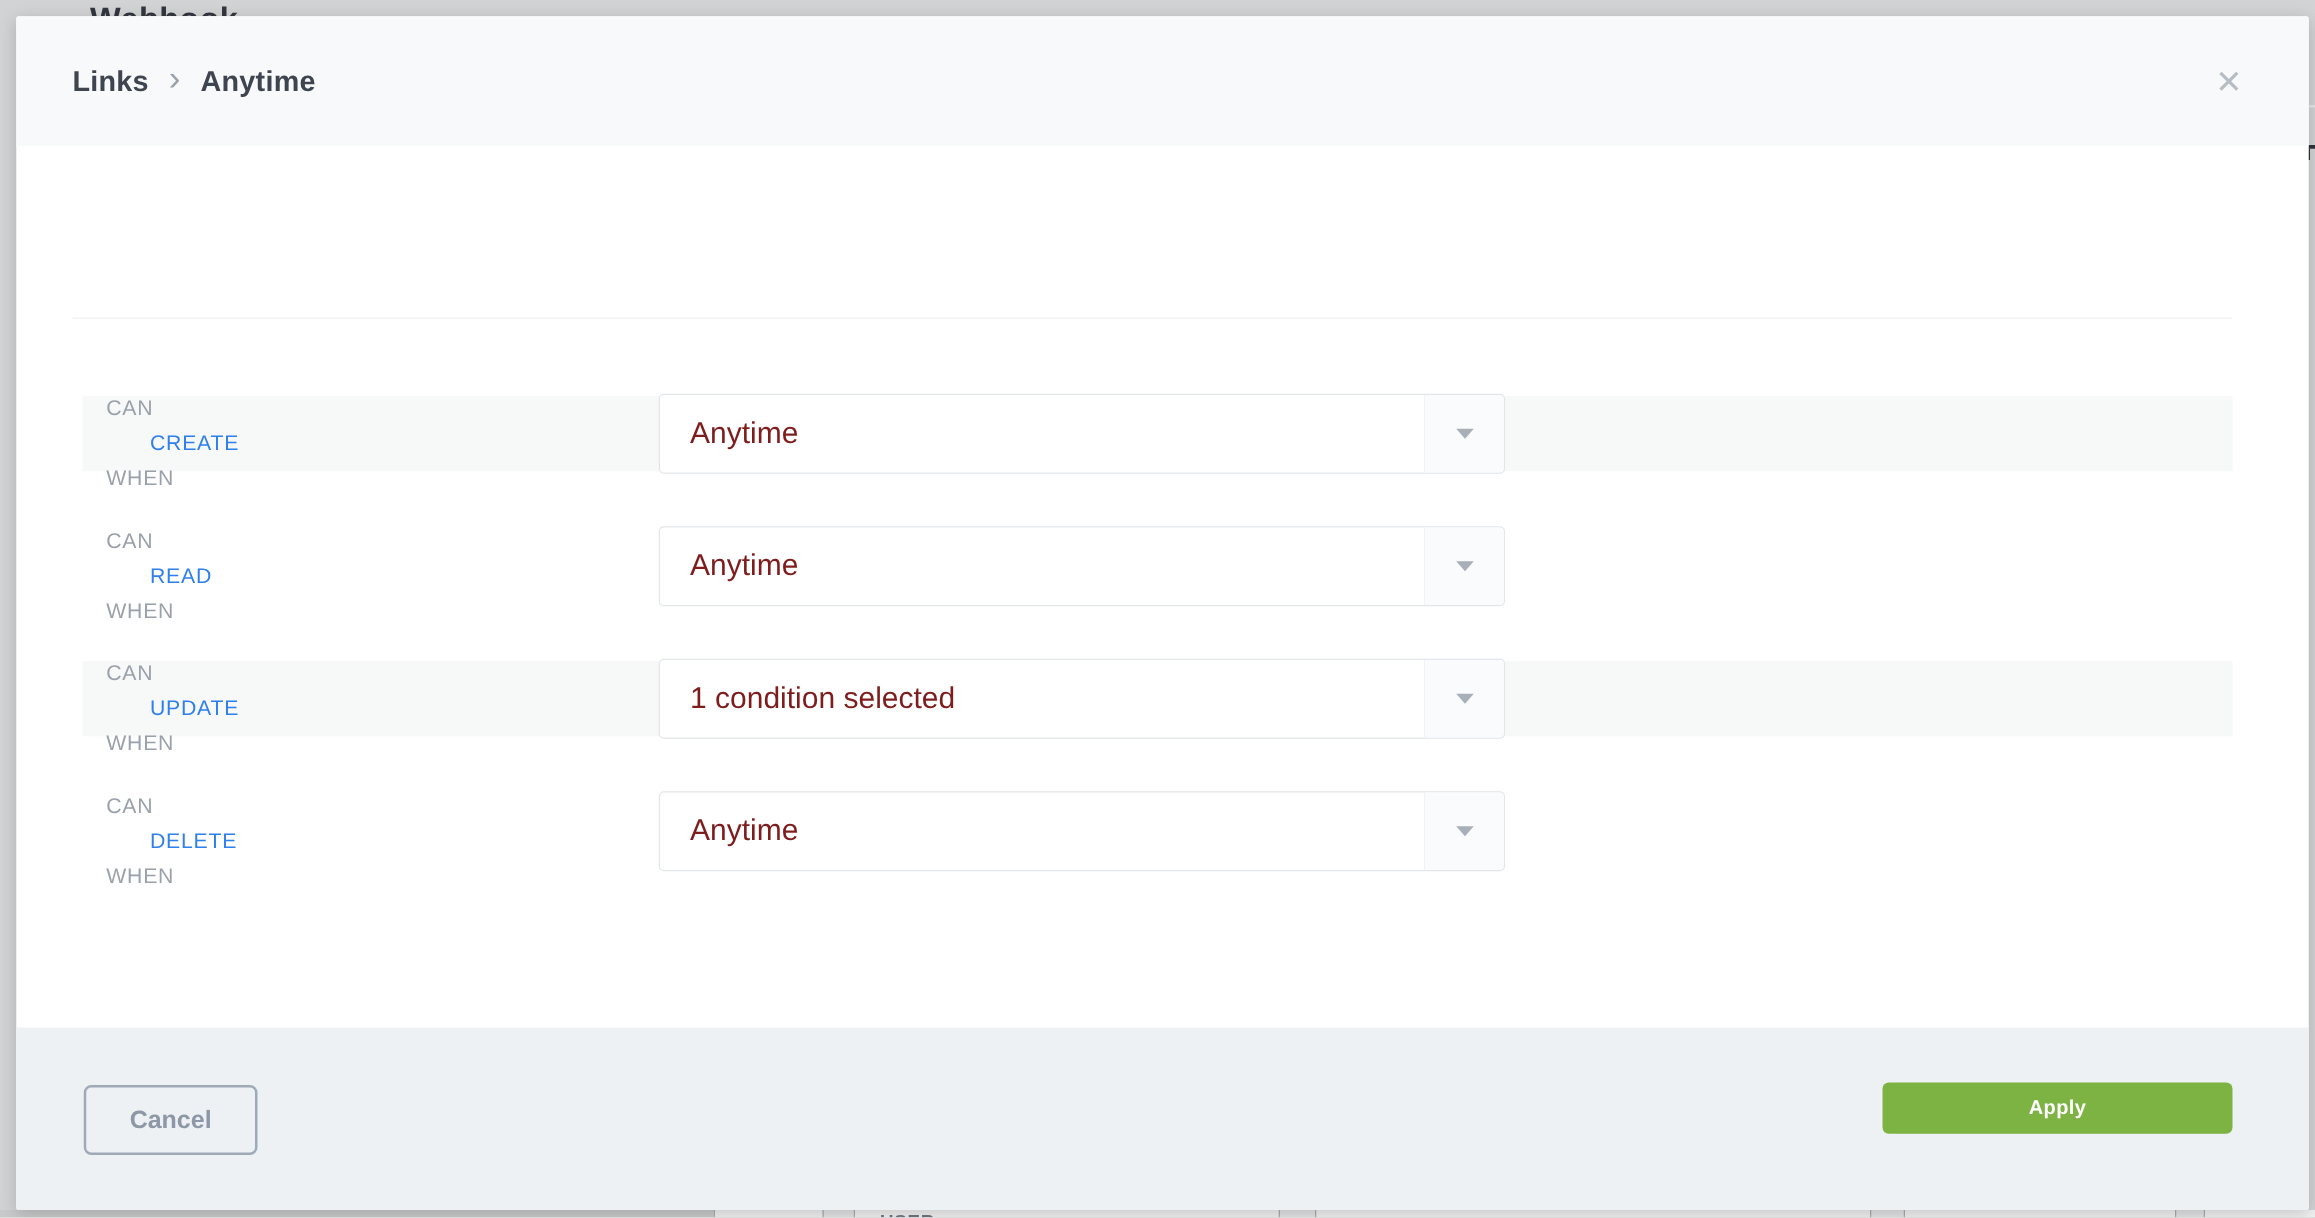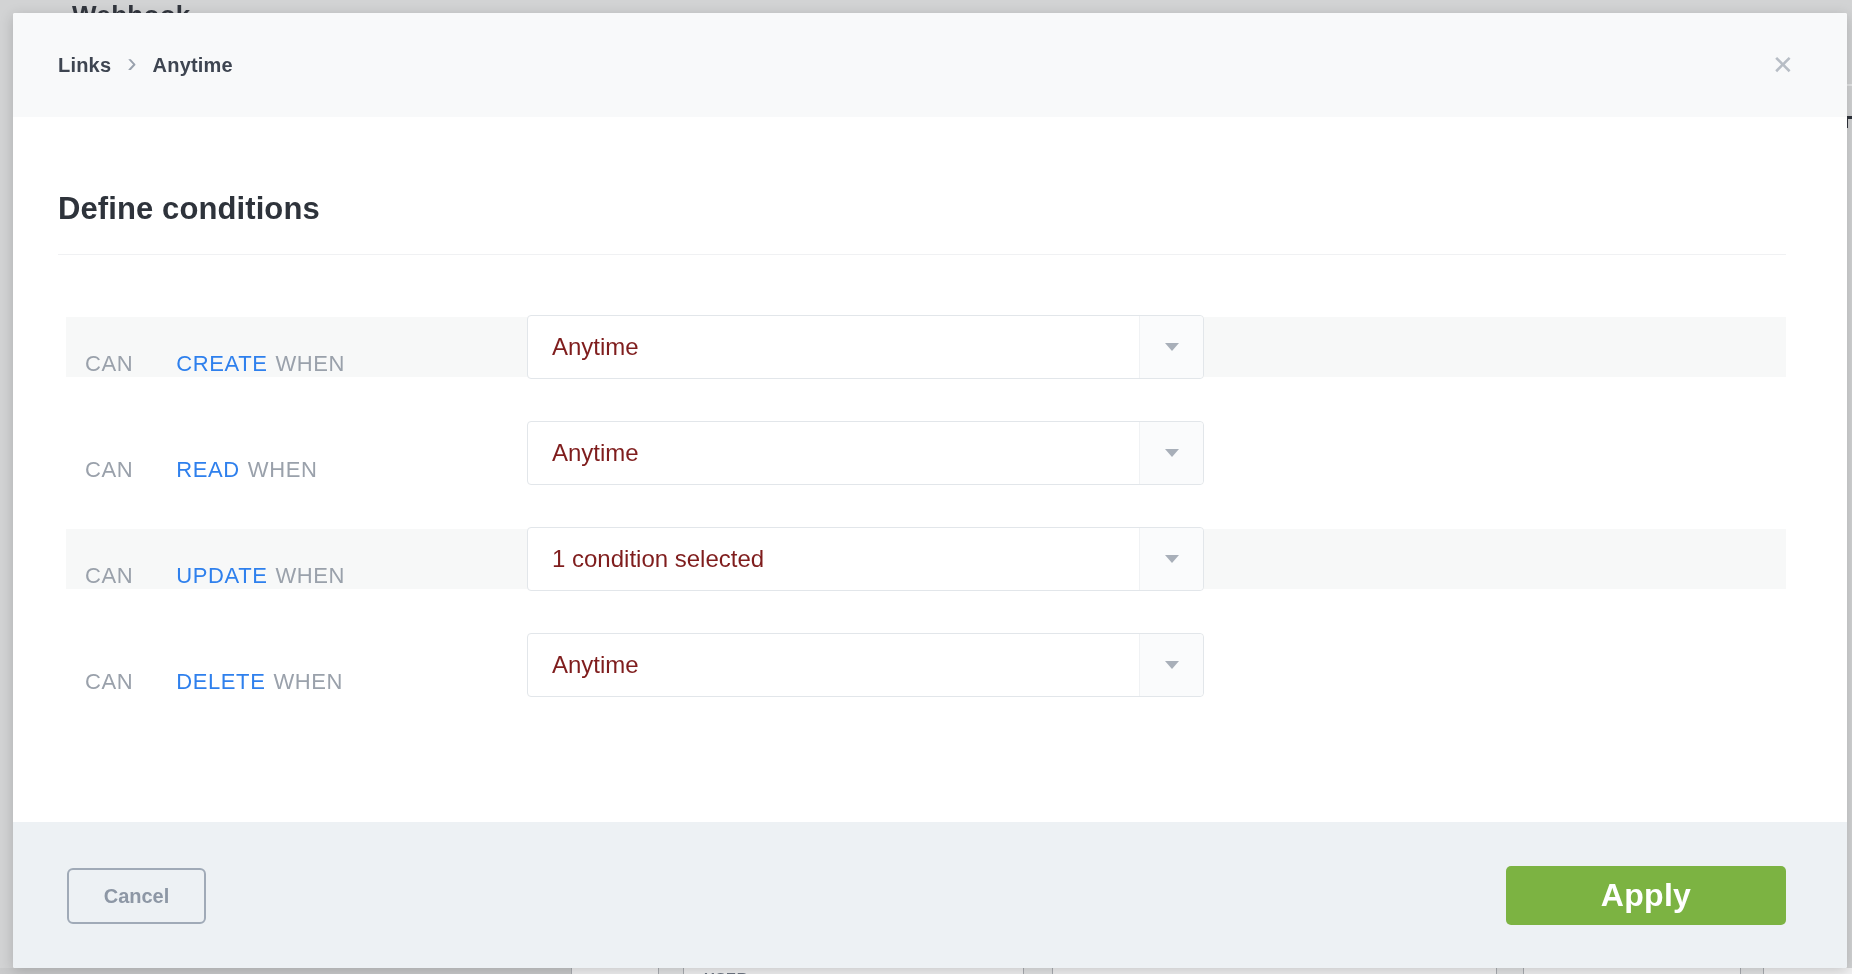--- a/index.html
+++ b/index.html
@@ -53,21 +53,21 @@
   }
   .modal-header {
     position: absolute; left: 0; top: 0; width: 100%; height: 104px;
     background: #f8f9fa;
   }
   .breadcrumb {
     position: absolute; left: 45px; top: 0; height: 104px;
     display: flex; align-items: center; gap: 16px;
   }
   .crumb {
-    font-size: 20px; font-weight: 700; color: #3e4551; letter-spacing: 0.2px;
+    font-size: 23px; font-weight: 700; color: #3e4551; letter-spacing: 0.2px;
     cursor: pointer;
     text-align: right;
   }
   .crumb-sep {
     font-size: 28px; font-weight: 400; color: #99a1ad;
     line-height: 1; padding-bottom: 4px;
   }
   .close-btn {
     position: absolute; right: 49px; top: 37px; width: 30px; height: 30px;
     display: flex; align-items: center; justify-content: center;
@@ -84,22 +84,22 @@
     background: #f0f1f3;
   }
 
   .rows-wrap { position: absolute; left: 53px; top: 304px; width: 1720px; }
   .cond-row {
     position: relative; height: 60px; margin-bottom: 46px;
   }
   .cond-row.striped { background: #f7f8f8; }
   .row-label {
     position: absolute; left: 19px; top: 0; height: 60px;
-    display: flex; align-items: flex-end; gap: 8px;
-    font-size: 22px; letter-spacing: 0.6px;
+    display: flex; align-items: flex-start; gap: 8px;
+    font-size: 17px; letter-spacing: 0.6px; flex-direction: column;
   }
   .lbl-muted { color: #9aa1ab; font-weight: 400; }
   .lbl-action { color: #2f80ed; font-weight: 400; margin-left: 35px; }
 
   .dropdown {
     position: absolute; left: 461px; top: -2px; width: 677px; height: 64px;
     background: #ffffff; border: 1px solid #e2e6ea; border-radius: 4px;
     display: flex; align-items: stretch; cursor: pointer;
   }
   .dropdown-value {
@@ -121,24 +121,24 @@
     position: absolute; left: 0; top: 809px; width: 100%; height: 146px;
     background: #edf1f4;
   }
   .cancel-btn {
     position: absolute; left: 54px; top: 46px; width: 139px; height: 56px;
     background: transparent; border: 2px solid #a0aab7; border-radius: 6px;
     font-family: "Liberation Sans", sans-serif;
     font-size: 20px; font-weight: 700; color: #8d97a5; cursor: pointer;
   }
   .apply-btn {
-    position: absolute; right: 61px; top: 44px; width: 280px; height: 59px;
+    position: absolute; right: 61px; top: 44px; width: 280px; height: 41px;
     background: #7cb342; border: none; border-radius: 5px;
     font-family: "Liberation Sans", sans-serif;
-    font-size: 32px; font-weight: 700; color: #ffffff; cursor: pointer;
+    font-size: 16px; font-weight: 700; color: #ffffff; cursor: pointer;
     letter-spacing: 0.3px;
   }
 </style>
 </head>
 <body>
 
 <div id="screen">
 
   <div class="bg-top-strip">
     <div class="bg-top-text">Webhook</div>
@@ -172,21 +172,20 @@
       <div class="breadcrumb">
         <span class="crumb">Links</span>
         <span class="crumb-sep">›</span>
         <span class="crumb">Anytime</span>
       </div>
       <button class="close-btn">
         <span>✕</span>
       </button>
     </div>
 
-    <div class="modal-title">Define conditions</div>
     <div class="title-divider"></div>
 
     <div class="rows-wrap">
 
       <div class="cond-row striped">
         <div class="row-label">
           <span class="lbl-muted">CAN</span>
           <span class="lbl-action">CREATE</span>
           <span class="lbl-muted">WHEN</span>
         </div>

